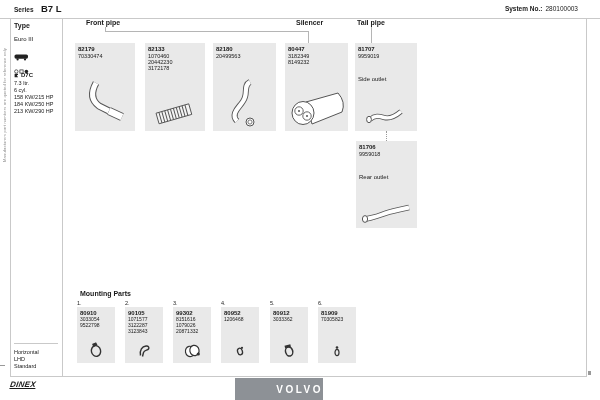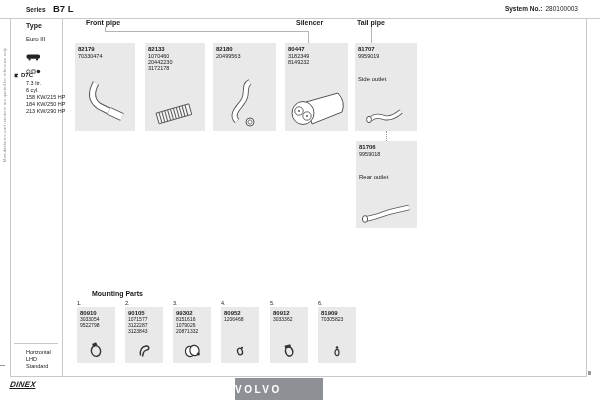--- a/index.html
+++ b/index.html
@@ -1,18 +1,18 @@
 <!DOCTYPE html>
 <html><head>
 <meta charset="utf-8">
 <style>
   html,body{margin:0;padding:0;background:#fff;}
   .page{position:relative;width:600px;height:400px;background:#fff;overflow:hidden;
         font-family:"Liberation Sans",sans-serif;color:#1a1a1a;}
-  .abs{position:absolute;margin-left:12px;}
+  .abs{position:absolute;}
   .b{font-weight:bold;}
   .hline{position:absolute;height:1px;background:#c9c9c9;}
   .vline{position:absolute;width:1px;background:#c9c9c9;}
   .t65{font-size:6.5px;line-height:7.5px;}
   .t7{font-size:7px;line-height:8px;}
   .t6{font-size:6px;line-height:7px;}
   .t55{font-size:5.5px;line-height:6.6px;}
   .rot-note{position:absolute;left:2px;top:162px;transform:rotate(-90deg);transform-origin:0 0;
             font-size:4px;color:#8a8a8a;white-space:nowrap;width:132px;letter-spacing:.2px;}
   .part-box{position:absolute;background:#e9e9e9;}
@@ -21,21 +21,21 @@
   .part-box .note{position:absolute;left:3px;font-size:6px;}
   .part-art{position:absolute;}
   .mi{position:absolute;width:38px;}
   .mi-num{font-size:5.5px;line-height:6px;margin-bottom:1px;}
   .mi-box{position:relative;width:38px;height:56px;background:#e9e9e9;}
   .mi-box .pn{position:absolute;left:3px;top:3px;font-size:6px;font-weight:bold;line-height:6.5px;}
   .mi-box .oem{position:absolute;left:3px;top:10px;font-size:5px;line-height:5.8px;}
   .mi-box svg{position:absolute;left:9px;bottom:4px;}
   .dotline{position:absolute;border-left:1px dotted #9a9a9a;width:0;}
   .volvo-bar{position:absolute;left:235px;top:378px;width:88px;height:22px;background:#8d9196;
-             color:#fff;display:flex;align-items:center;justify-content:flex-start;
+             color:#fff;display:flex;align-items:center;justify-content:flex-end;
              font-weight:bold;font-size:10px;letter-spacing:2.5px;}
   .dinex{position:absolute;left:10px;top:380px;font-size:8px;font-weight:bold;font-style:italic;
          letter-spacing:.3px;text-decoration:underline;transform:skewX(-8deg);}
   .seclabel{position:absolute;font-size:7px;font-weight:bold;}
   .sysno{position:absolute;right:22px;top:5px;display:flex;gap:3px;font-size:6.5px;}
   .engrow{position:absolute;left:14px;top:72px;display:flex;align-items:center;gap:2px;}
   .mark{position:absolute;background:#999;}
 </style>
 </head>
 <body>

